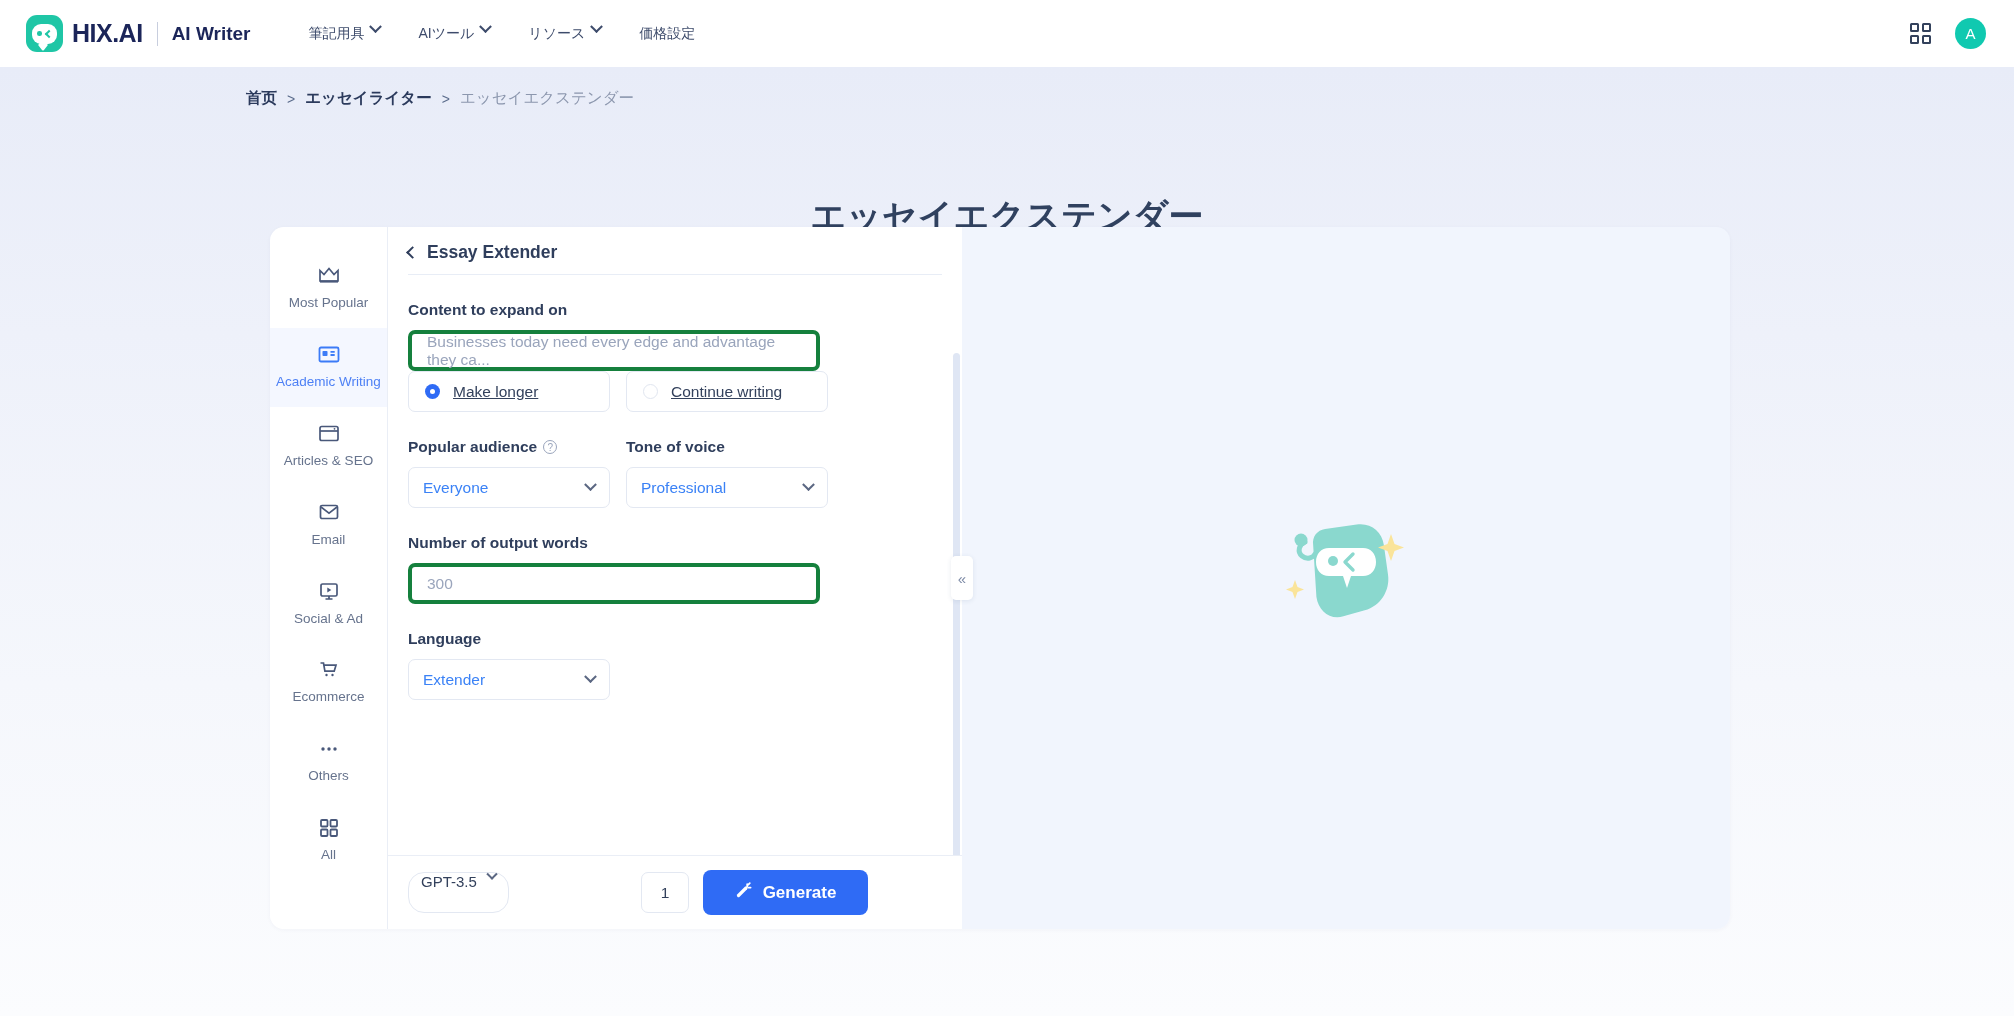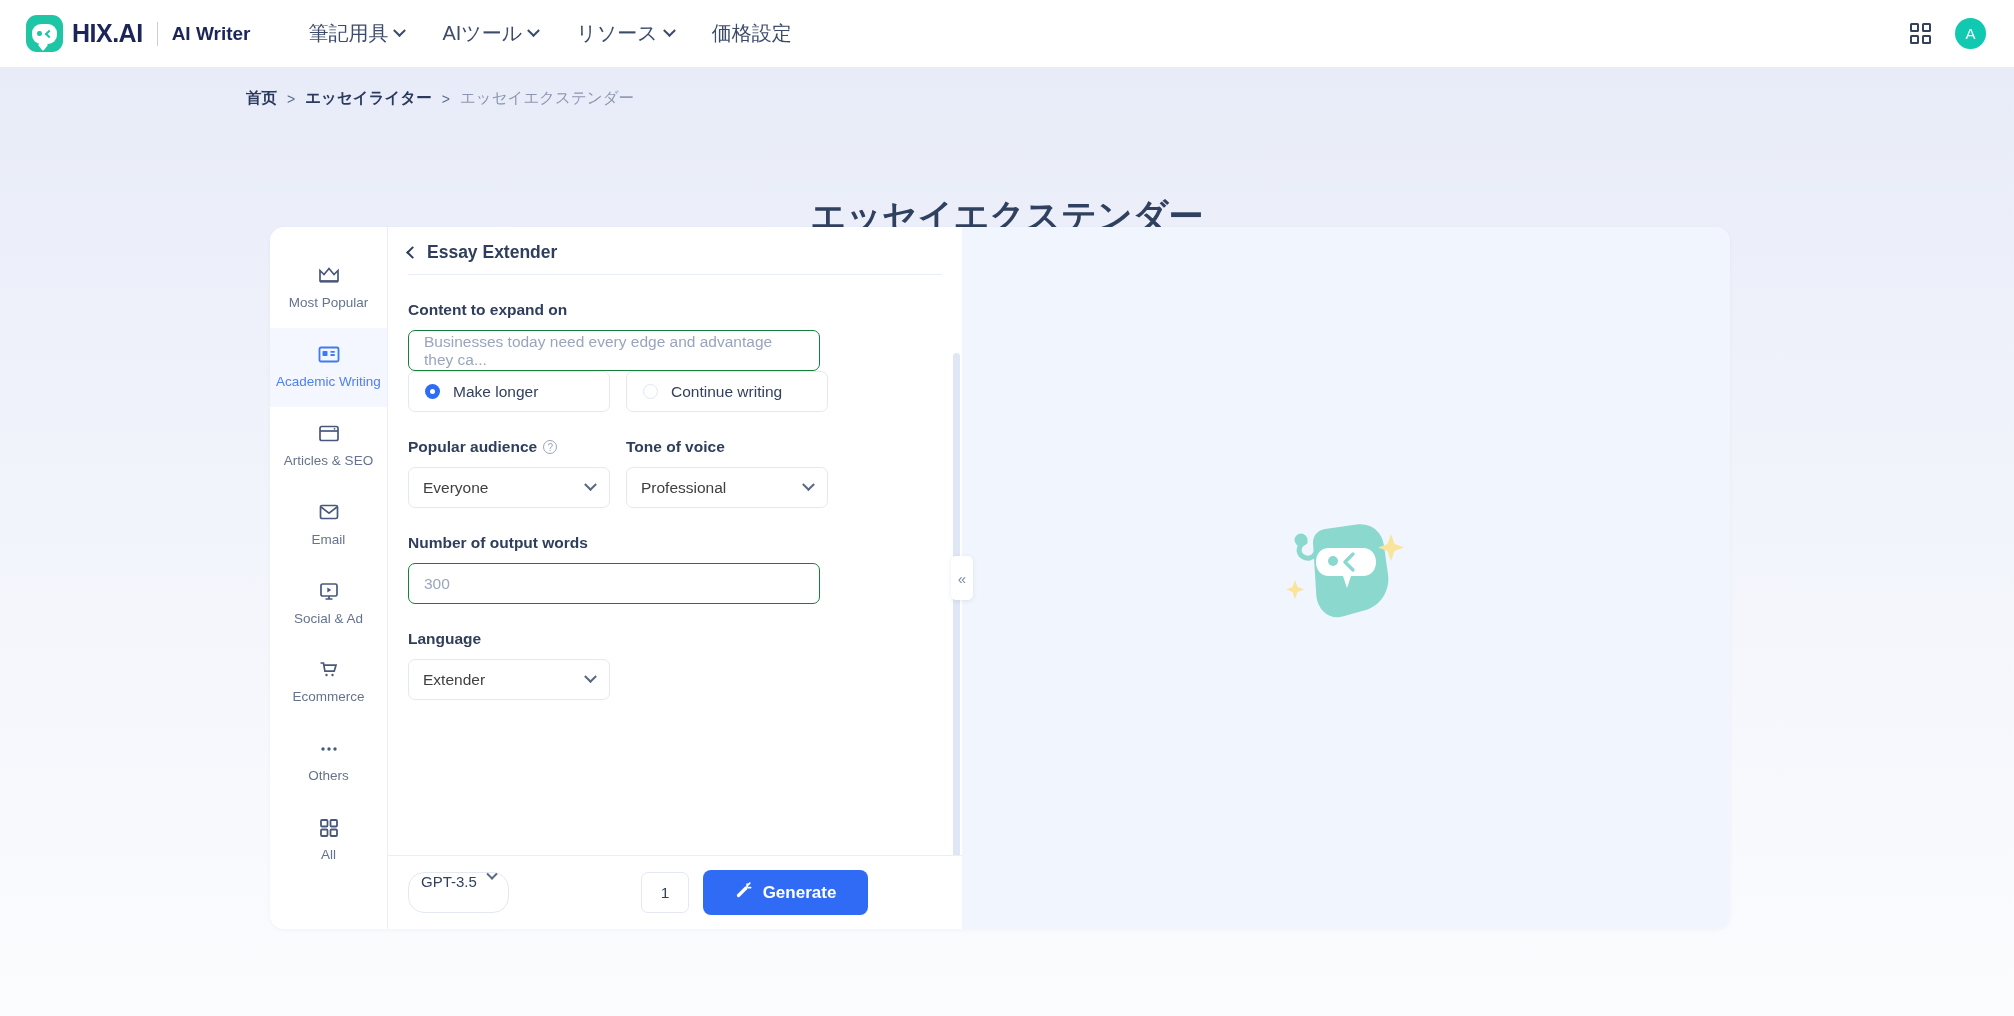--- a/index.html
+++ b/index.html
@@ -44,22 +44,22 @@
   }
   .brand-name {
     font-size: 25px; font-weight: bold; color: #1b2559;
     margin-left: 9px; letter-spacing: -0.5px;
   }
   .brand-div { width: 1px; height: 24px; background: #c8cede; margin: 0 14px; }
   .brand-sub { font-size: 19px; font-weight: bold; color: #1b2559; }
 
   .nav-items { display: flex; align-items: center; margin-left: 58px; gap: 38px; }
   .nav-item {
-    display: flex; align-items: center; gap: 7px;
-    font-size: 20px; color: #3d4b6b; cursor: pointer;
+    display: flex; align-items: flex-start; gap: 7px;
+    font-size: 14px; color: #3d4b6b; cursor: pointer;
   }
   .chev {
     width: 9px; height: 9px;
     border-right: 2px solid #3d4b6b; border-bottom: 2px solid #3d4b6b;
     transform: rotate(45deg) translate(-2px,-2px);
   }
 
   .topbar-right {
     margin-left: auto; display: flex; align-items: center;
     gap: 24px; margin-right: 28px;
@@ -156,21 +156,21 @@
     margin-bottom: 11px; display: flex; align-items: center; gap: 6px;
   }
   .help-circle {
     width: 14px; height: 14px; border-radius: 50%;
     border: 1.3px solid #9aa5bc; color: #9aa5bc;
     font-size: 10px; font-weight: normal;
     display: inline-flex; align-items: center; justify-content: center;
     cursor: pointer;
   }
   .textinput {
-    width: 412px; height: 41px; border: 1px solid #15803d;
+    width: 412px; height: 41px; border: 4px solid #15803d;
     border-radius: 7px; background: #ffffff;
     display: flex; align-items: center; padding: 0 15px;
     font-size: 15.5px; color: #9aa5bc; cursor: text;
   }
   .row { display: flex; gap: 16px; }
   .radio-card {
     width: 202px; height: 41px; border: 1px solid #e3e8f2;
     border-radius: 7px; display: flex; align-items: center;
     padding: 0 16px; gap: 13px; cursor: pointer;
   }
@@ -178,28 +178,28 @@
     width: 15px; height: 15px; border-radius: 50%;
     border: 1.4px solid #e1e6f0; flex-shrink: 0;
   }
   .radio-dot.on {
     border: none; background: #2f6bf5;
     display: flex; align-items: center; justify-content: center;
   }
   .radio-dot.on:after {
     content: ""; width: 5px; height: 5px; border-radius: 50%; background: #ffffff;
   }
-  .radio-text { font-size: 15.5px; color: #33415c; }
+  .radio-text { font-size: 15.5px; color: #33415c; text-decoration: underline; }
 
   .selectbox {
     width: 202px; height: 41px; border: 1px solid #e3e8f2;
     border-radius: 7px; display: flex; align-items: center;
     padding: 0 14px; cursor: pointer; background: #ffffff;
   }
-  .selectbox .sel-val { font-size: 15.5px; color: #404040; }
+  .selectbox .sel-val { font-size: 15.5px; color: #3b82f6; }
   .selectbox .sel-chev {
     margin-left: auto; width: 9px; height: 9px;
     border-right: 2px solid #5b6782; border-bottom: 2px solid #5b6782;
     transform: rotate(45deg) translate(-2px,-2px);
   }
   .mt26 { margin-top: 26px; }
 
   
   .fp-scroll {
     position: absolute; right: 2px; top: 78px;

